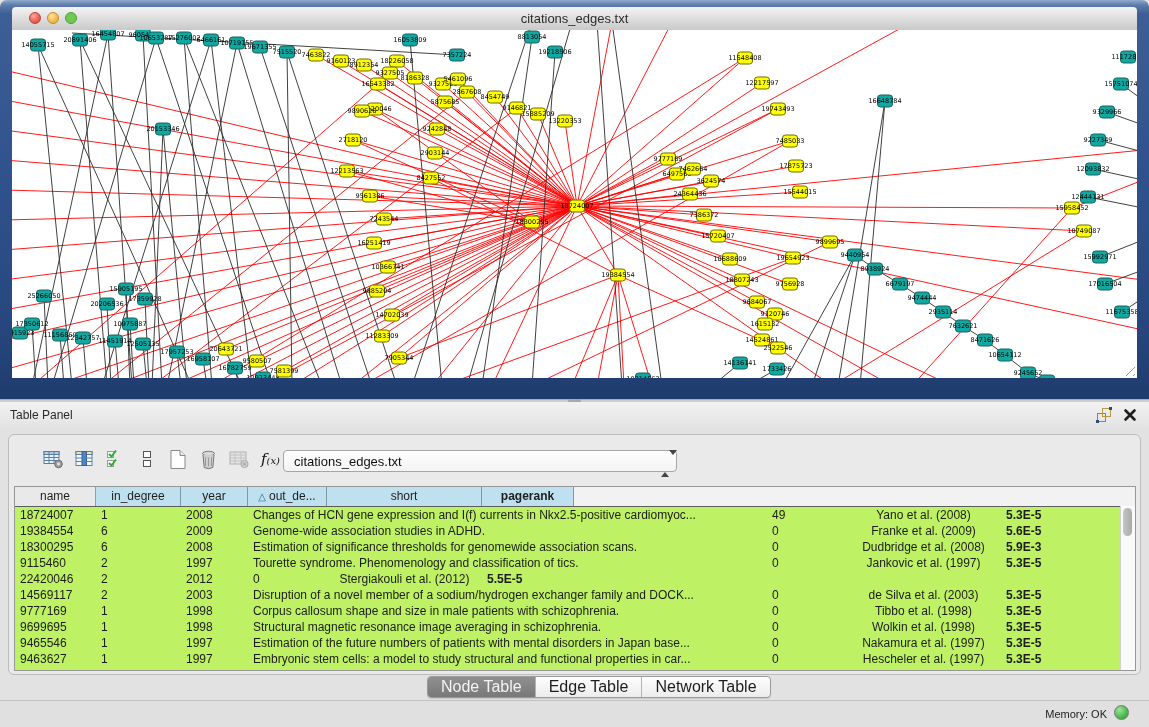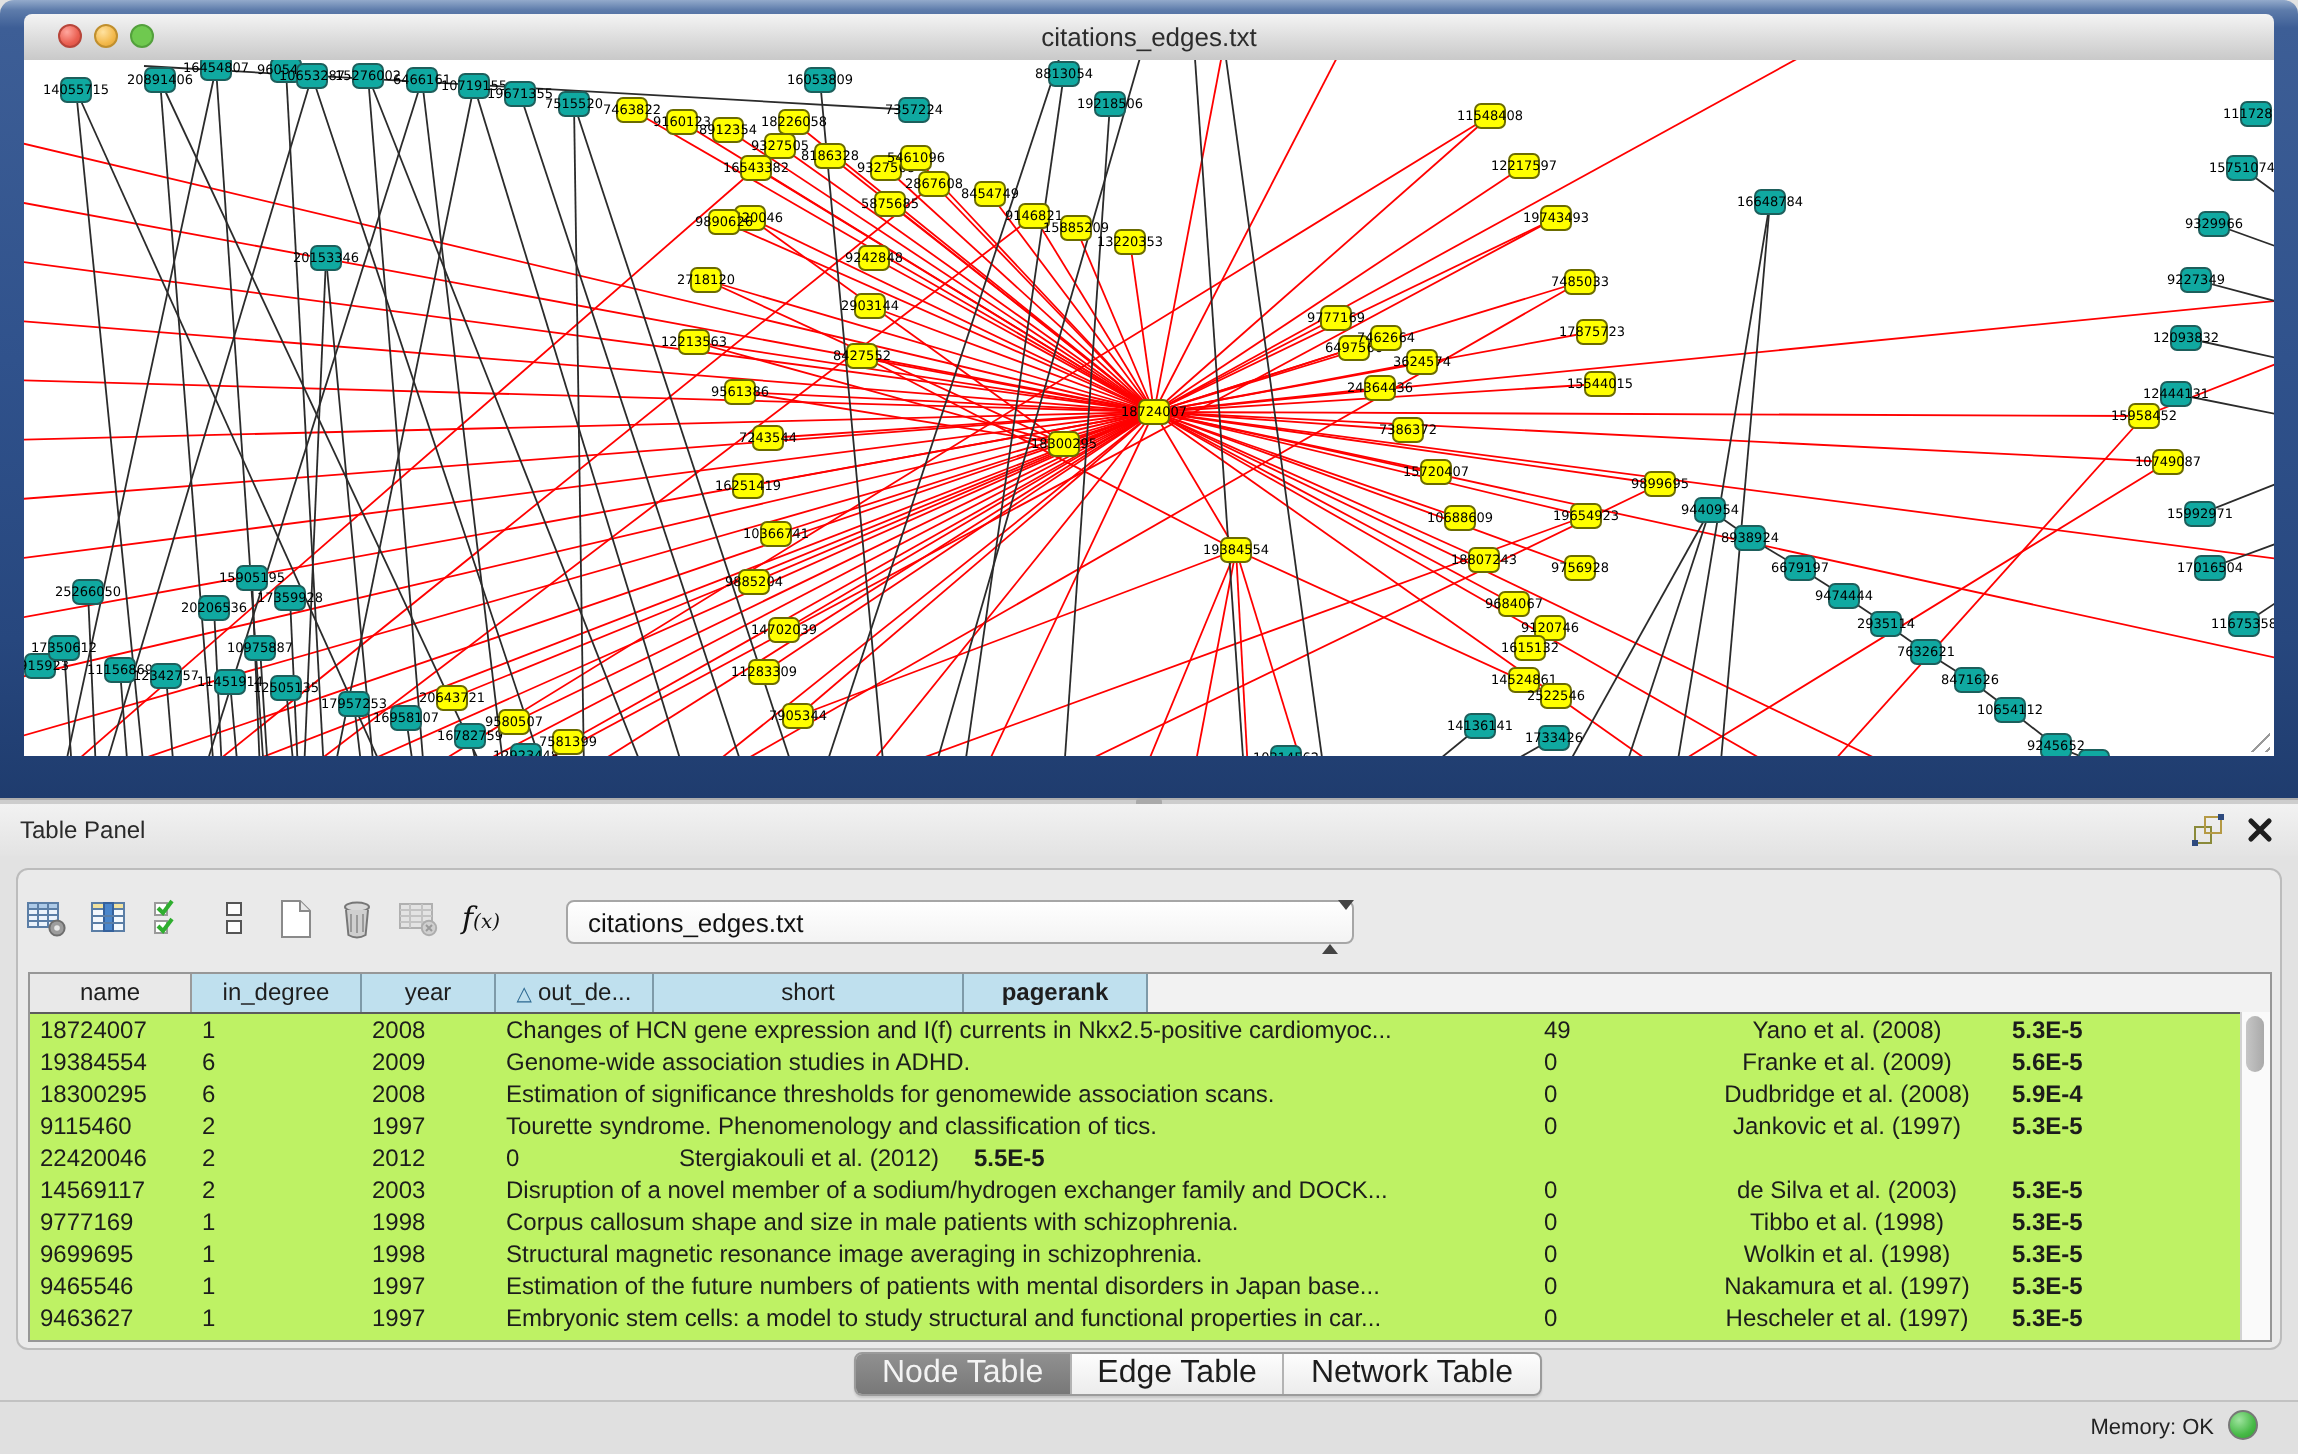--- a/index.html
+++ b/index.html
@@ -45,21 +45,21 @@
     position:absolute;left:0;top:402px;width:1149px;height:26px;
     background:linear-gradient(#f2f2f2,#e3e3e3);
   }
   .tpanel-title{position:absolute;left:10px;top:6px;font-size:12px;color:#2a2a2a;}
   .tp-float{position:absolute;right:36px;top:5px;width:18px;height:17px;cursor:default;}
   .tp-close{position:absolute;right:12px;top:6px;width:14px;height:14px;}
   .panel-inset{
     position:absolute;left:8px;top:434px;width:1131px;height:239px;
     background:#eaeaea;border:1px solid #bcbcbc;border-radius:6px;
   }
-  .toolbar{position:absolute;left:8px;top:443px;height:32px;display:flex;align-items:center;}
+  .toolbar{position:absolute;left:8px;top:443px;height:32px;display:flex;align-items:center;padding-left:30px;}
   .tbtn{width:31px;height:30px;display:flex;align-items:center;justify-content:center;}
   .fx{font-family:"DejaVu Serif",serif;font-style:italic;font-size:15px;color:#111;}
   .fx small{font-size:10px;font-style:italic;}
   .combo{
     position:absolute;left:283px;top:450px;width:394px;height:22px;
     background:linear-gradient(#ffffff,#f3f3f3);
     border:1px solid #a6a6a6;border-radius:4px;box-sizing:border-box;
   }
   .combo-text{position:absolute;left:10px;top:3px;font-size:13px;color:#111;}
   .stepper{position:absolute;right:7px;top:4px;width:8px;height:14px;}
@@ -650,21 +650,21 @@
         <div class="td c5 center">Franke et al. (2009)</div>
         <div class="td c6">5.6E-5</div>
       </div>
       <div class="tr">
         <div class="td c0">18300295</div>
         <div class="td c1">6</div>
         <div class="td c2">2008</div>
         <div class="td c3">Estimation of significance thresholds for genomewide association scans.</div>
         <div class="td c4">0</div>
         <div class="td c5 center">Dudbridge et al. (2008)</div>
-        <div class="td c6">5.9E-4</div>
+        <div class="td c6">5.9E-3</div>
       </div>
       <div class="tr">
         <div class="td c0">9115460</div>
         <div class="td c1">2</div>
         <div class="td c2">1997</div>
         <div class="td c3">Tourette syndrome. Phenomenology and classification of tics.</div>
         <div class="td c4">0</div>
         <div class="td c5 center">Jankovic et al. (1997)</div>
         <div class="td c6">5.3E-5</div>
       </div>

